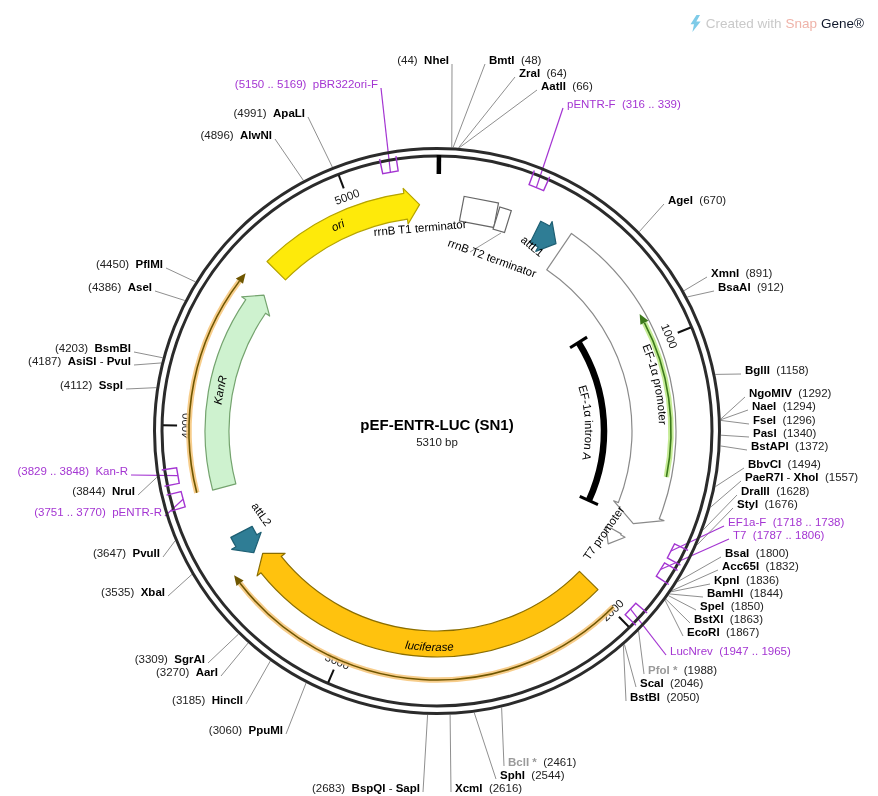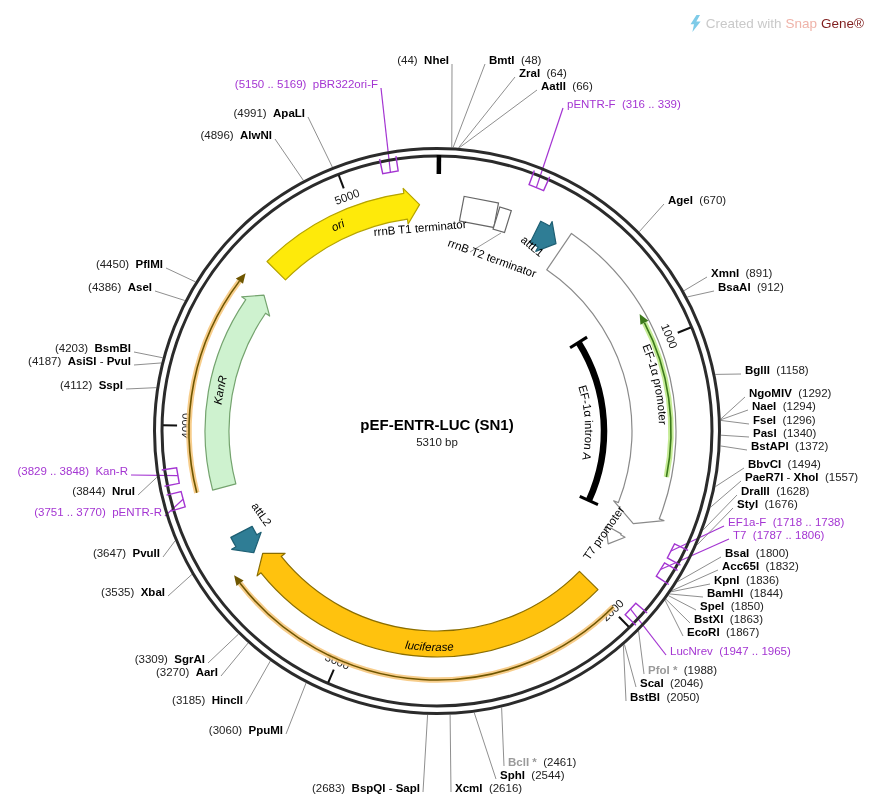--- a/index.html
+++ b/index.html
@@ -1,21 +1,21 @@
 <!DOCTYPE html>
 <html><head>
 <meta charset="utf-8">
 <style>
   html,body{margin:0;padding:0;background:#fff;}
   body{font-family:"Liberation Sans",sans-serif;}
   .canvas{position:relative;width:878px;height:796px;background:#fff;overflow:hidden;}
   .watermark{position:absolute;top:15px;right:14px;font-size:13.5px;color:#c9c9c9;
              display:flex;align-items:center;gap:4px;user-select:none;}
   .watermark .snap{color:#efb3a9;text-align:right;}
-  .watermark .gene{color:#7f1d1d;}
+  .watermark .gene{color:#0f172a;}
   svg text{font-family:"Liberation Sans",sans-serif;}
 </style>
 </head>
 <body>
 
 <div class="canvas">
   <div class="watermark">
     <svg width="13" height="17" viewBox="0 0 13 17">
       <path d="M7.5 0 L1.5 9.2 H5 L3.4 17 L11.6 6.4 H7.3 L11 0 Z" fill="#7ecbe8"></path>
     </svg>

